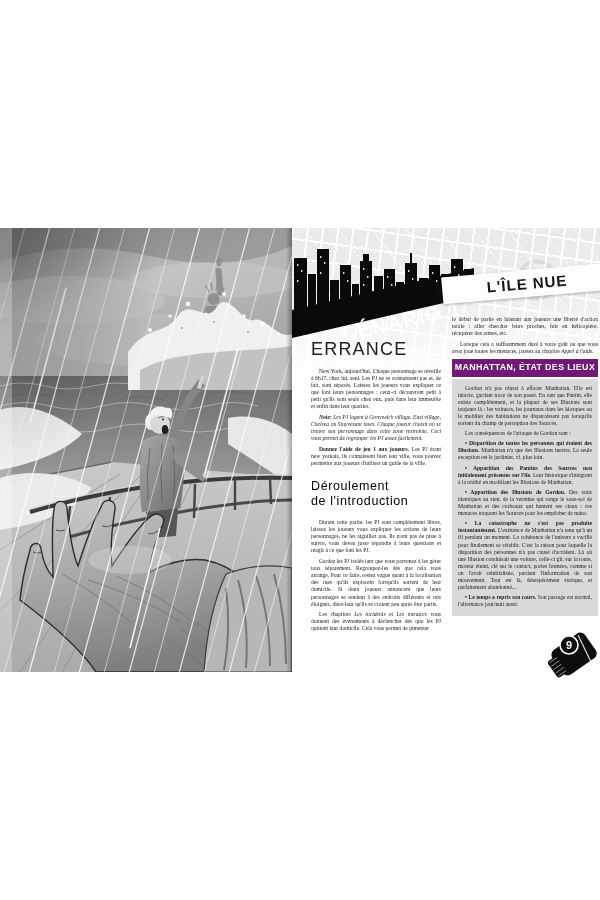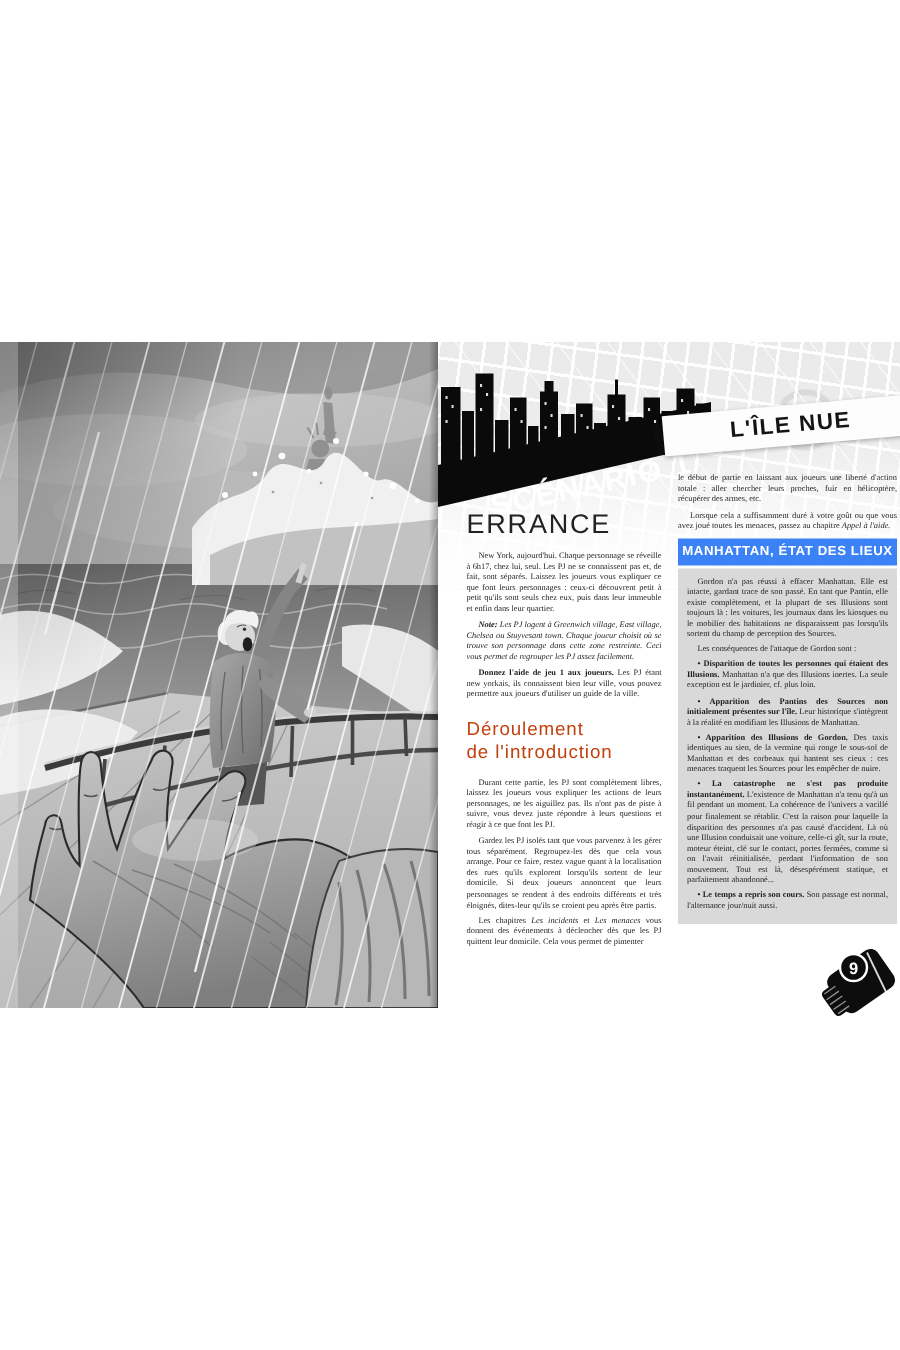--- a/index.html
+++ b/index.html
@@ -32,22 +32,22 @@
        transform:rotate(-5deg);clip-path:polygon(0 18%,100% 0,100% 100%,18% 100%);}
   
   .col{position:absolute;font-size:5.6px;line-height:1.27;text-align:justify;color:#1c1c1c;}
   #col1{left:19px;top:110px;width:130px;}
   #col2{left:160px;top:88px;width:146px;}
   .col p{margin:0 0 3.5px;text-indent:8px;}
   .b{font-weight:bold}.i{font-style:italic}.bi{font-weight:bold;font-style:italic}
   h2.script{font-family:"Liberation Sans",sans-serif;font-weight:normal;font-size:18px;
        letter-spacing:1.2px;margin:0 0 7px;color:#222;text-indent:0;}
   h3.script{font-family:"Liberation Sans",sans-serif;font-weight:normal;font-size:12.5px;
-       letter-spacing:.6px;margin:12px 0 10px;line-height:1.2;color:#c2410c;}
-  .banner-black{background:#3b82f6;color:#fff;font-family:"Liberation Sans",sans-serif;
+       letter-spacing:.6px;margin:12px 0 10px;line-height:1.2;color:#000000;}
+  .banner-black{background:#701a75;color:#fff;font-family:"Liberation Sans",sans-serif;
        font-size:8.8px;font-weight:bold;letter-spacing:.4px;text-align:center;
        padding:3.5px 0 3px;margin-top:4px;}
   .grey-box{background:#d9d9d9;padding:6px 6px 5px;margin-top:2px;}
   .grey-box p{margin:0 0 3px;text-indent:7px;}
   #badge{position:absolute;left:256px;top:402px;}
 </style>
 </head>
 <body>
 
 <div id="canvas">

